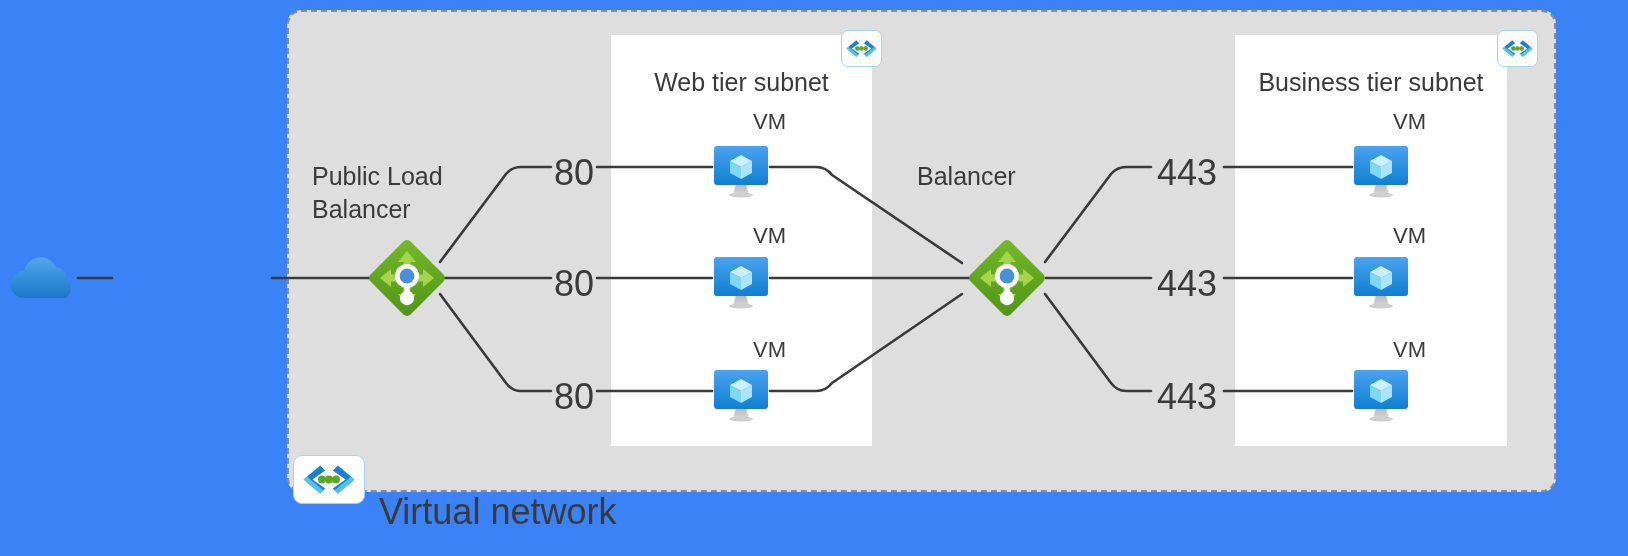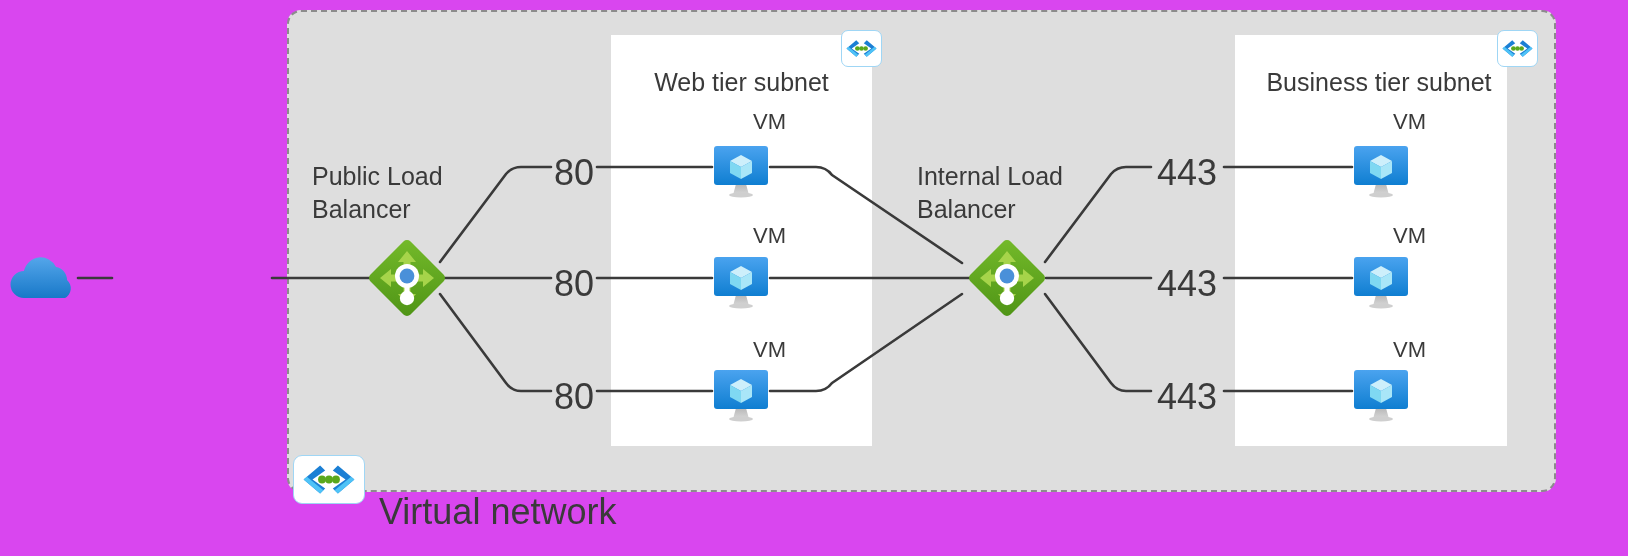--- a/index.html
+++ b/index.html
@@ -8,21 +8,21 @@
     background: #ffffff;
   }
   body {
     font-family: "Liberation Sans", sans-serif;
     color: #2b2b2b;
   }
   #canvas {
     position: relative;
     width: 1628px;
     height: 556px;
-    background: #d946ef;
+    background: #3b82f6;
     overflow: hidden;
   }
   .abs { position: absolute; }
 
   
   #vnet-box {
     left: 287px;
     top: 10px;
     width: 1269px;
     height: 482px;
@@ -101,21 +101,21 @@
 
 <div id="canvas">
 
   <div class="abs" id="vnet-box"></div>
 
   <div class="abs subnet-box" id="web-subnet-box">
     <div class="subnet-title" style="top:33px;">Web tier subnet</div>
   </div>
 
   <div class="abs subnet-box" id="biz-subnet-box">
-    <div class="subnet-title" style="top:33px;padding-left:8px;">Business tier subnet</div>
+    <div class="subnet-title" style="top:33px;">Business tier subnet</div>
   </div>
 
   <svg class="abs" id="wires" viewBox="0 0 1628 556">
     <g fill="none" stroke="#3a3a3a" stroke-width="2.6" stroke-linecap="round" stroke-linejoin="round">
 
       <path d="M 78 278 L 112 278"></path>
 
       <path d="M 272 278 L 372 278"></path>
 
       <path d="M 440 262 L 506 174 Q 512 167 521 167 L 551 167"></path>
@@ -231,21 +231,20 @@
       <rect x="3" y="3" width="54" height="39" rx="3" fill="url(#vmScreen)"></rect>
       <g>
         <path d="M 30 12 L 41 18 L 30 24 L 19 18 Z" fill="#cdeffb"></path>
         <path d="M 19 18 L 30 24 L 30 36 L 19 30 Z" fill="#7fd8f2"></path>
         <path d="M 41 18 L 30 24 L 30 36 L 41 30 Z" fill="#a9e6f8"></path>
       </g>
     </svg>
   </div>
 
   <div class="node-label" style="left:917px; top:160px; width:180px;">
-    <div>Internal Load</div>
     <div>Balancer</div>
   </div>
 
   <div class="abs icon-wrap" style="left:967px; top:238px; width:80px; height:80px;">
     <svg width="80" height="80" viewBox="0 0 80 80">
       <rect x="11.7" y="11.7" width="56.6" height="56.6" rx="5" transform="rotate(45 40 40)" fill="url(#lbGradA)"></rect>
       <path d="M 40 13 L 49 24 L 43.5 24 L 43.5 33 L 36.5 33 L 36.5 24 L 31 24 Z" fill="#a6d44a"></path>
       <path d="M 67 40 L 56 49 L 56 43.5 L 47 43.5 L 47 36.5 L 56 36.5 L 56 31 Z" fill="#a6d44a"></path>
       <path d="M 13 40 L 24 31 L 24 36.5 L 33 36.5 L 33 43.5 L 24 43.5 L 24 49 Z" fill="#a6d44a"></path>
       <path d="M 40 67 L 31 56 L 36.5 56 L 36.5 47 L 43.5 47 L 43.5 56 L 49 56 Z" fill="#a6d44a"></path>

